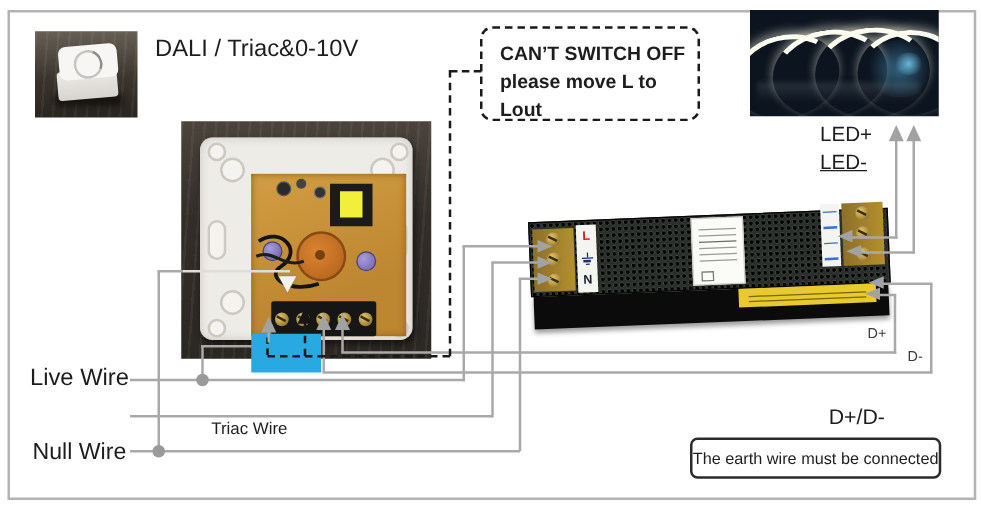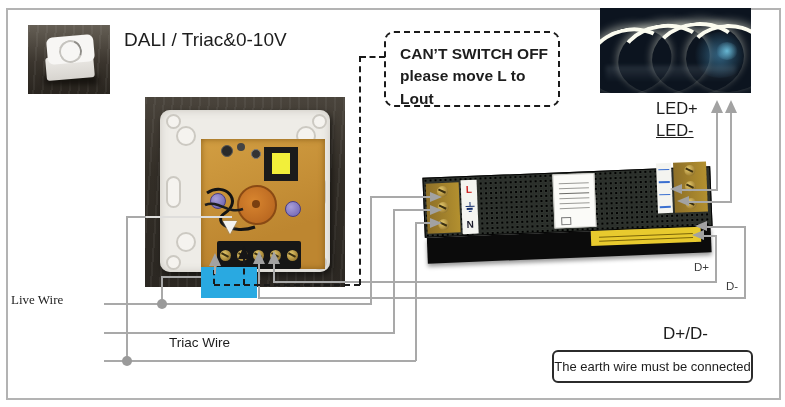--- a/index.html
+++ b/index.html
@@ -18,21 +18,21 @@
   
   .au,.ad,.al,.ar{position:absolute;width:0;height:0;z-index:45;}
   .au{border-left:6px solid transparent;border-right:6px solid transparent;border-bottom:13px solid #a2a2a2;}
   .ad{border-left:7px solid transparent;border-right:7px solid transparent;border-top:13px solid #f3f2f0;
       filter:drop-shadow(0 0 1px #8a8a8a);}
   .al{border-top:5px solid transparent;border-bottom:5px solid transparent;border-right:12px solid #a2a2a2;}
   .ar{border-top:5px solid transparent;border-bottom:5px solid transparent;border-left:12px solid #a2a2a2;}
   .au.black{border-bottom-color:#161616;}
   
   .t{position:absolute;white-space:nowrap;z-index:60;}
-  .warnbox{position:absolute;left:384px;top:31px;width:176px;height:76px;border:2px dashed #1a1a1a;
+  .warnbox{position:absolute;left:384px;top:21px;width:176px;height:76px;border:2px dashed #1a1a1a;
            border-radius:10px;z-index:60;box-sizing:border-box;padding:10px 0 0 14px;
            font-size:15.5px;font-weight:600;line-height:1.45;}
   .notebox{position:absolute;left:552px;top:350px;width:201px;height:33px;border:2px solid #2b2b2b;
            border-radius:6px;z-index:60;box-sizing:border-box;display:flex;align-items:center;
            justify-content:center;font-size:13px;}
   
   .photo{position:absolute;z-index:10;}
   .wood{background:linear-gradient(180deg,#4a443c 0%,#332e27 40%,#2b2722 100%);
         background-blend-mode:overlay;}
   .streaks{position:absolute;inset:0;background:repeating-linear-gradient(94deg,
@@ -272,22 +272,23 @@
   <div class="au black" style="left:238px;top:246px;"></div>
 
   <div class="warnbox">
     <div>CAN’T SWITCH OFF</div>
     <div>please move L to Lout</div>
   </div>
 
   <div class="t" style="left:656px;top:99px;font-size:16.5px;">LED+</div>
   <div class="t" style="left:656px;top:121px;font-size:16.5px;text-decoration:underline;">LED-</div>
 
-  <div class="t" style="left:11px;top:292px;font-size:13px;font-family:Liberation Serif, serif;">Live Wire</div>
+  <div class="t" style="left:24px;top:292px;font-size:19px;">Live Wire</div>
   <div class="t" style="left:169px;top:335px;font-size:13.5px;">Triac Wire</div>
+  <div class="t" style="left:26px;top:350px;font-size:18.5px;">Null Wire</div>
 
   <div class="t" style="left:694px;top:261px;font-size:11.5px;color:#3c3c3c;">D+</div>
   <div class="t" style="left:726px;top:280px;font-size:11.5px;color:#3c3c3c;">D-</div>
 
   <div class="t" style="left:663px;top:324px;font-size:17px;">D+/D-</div>
 
   <div class="notebox">
     <span>The earth wire must be connected</span>
   </div>
 </div>

